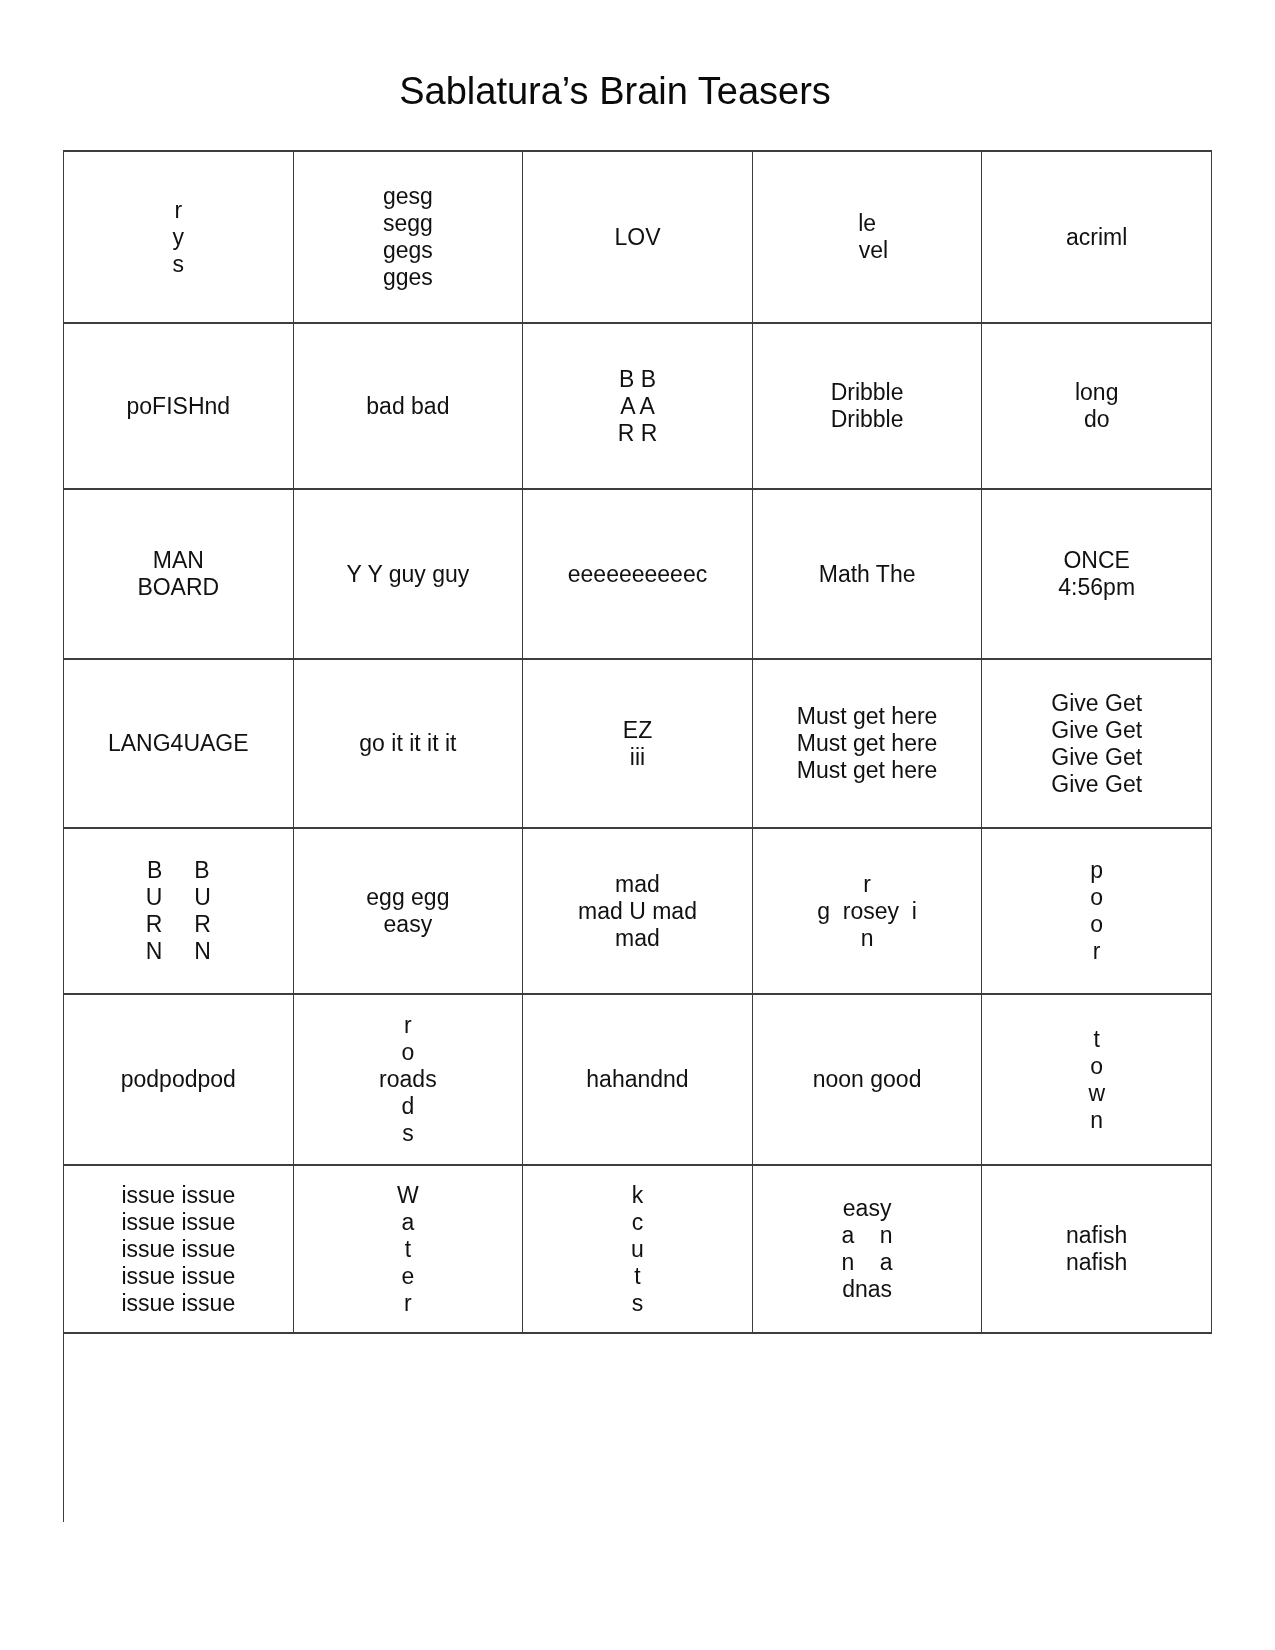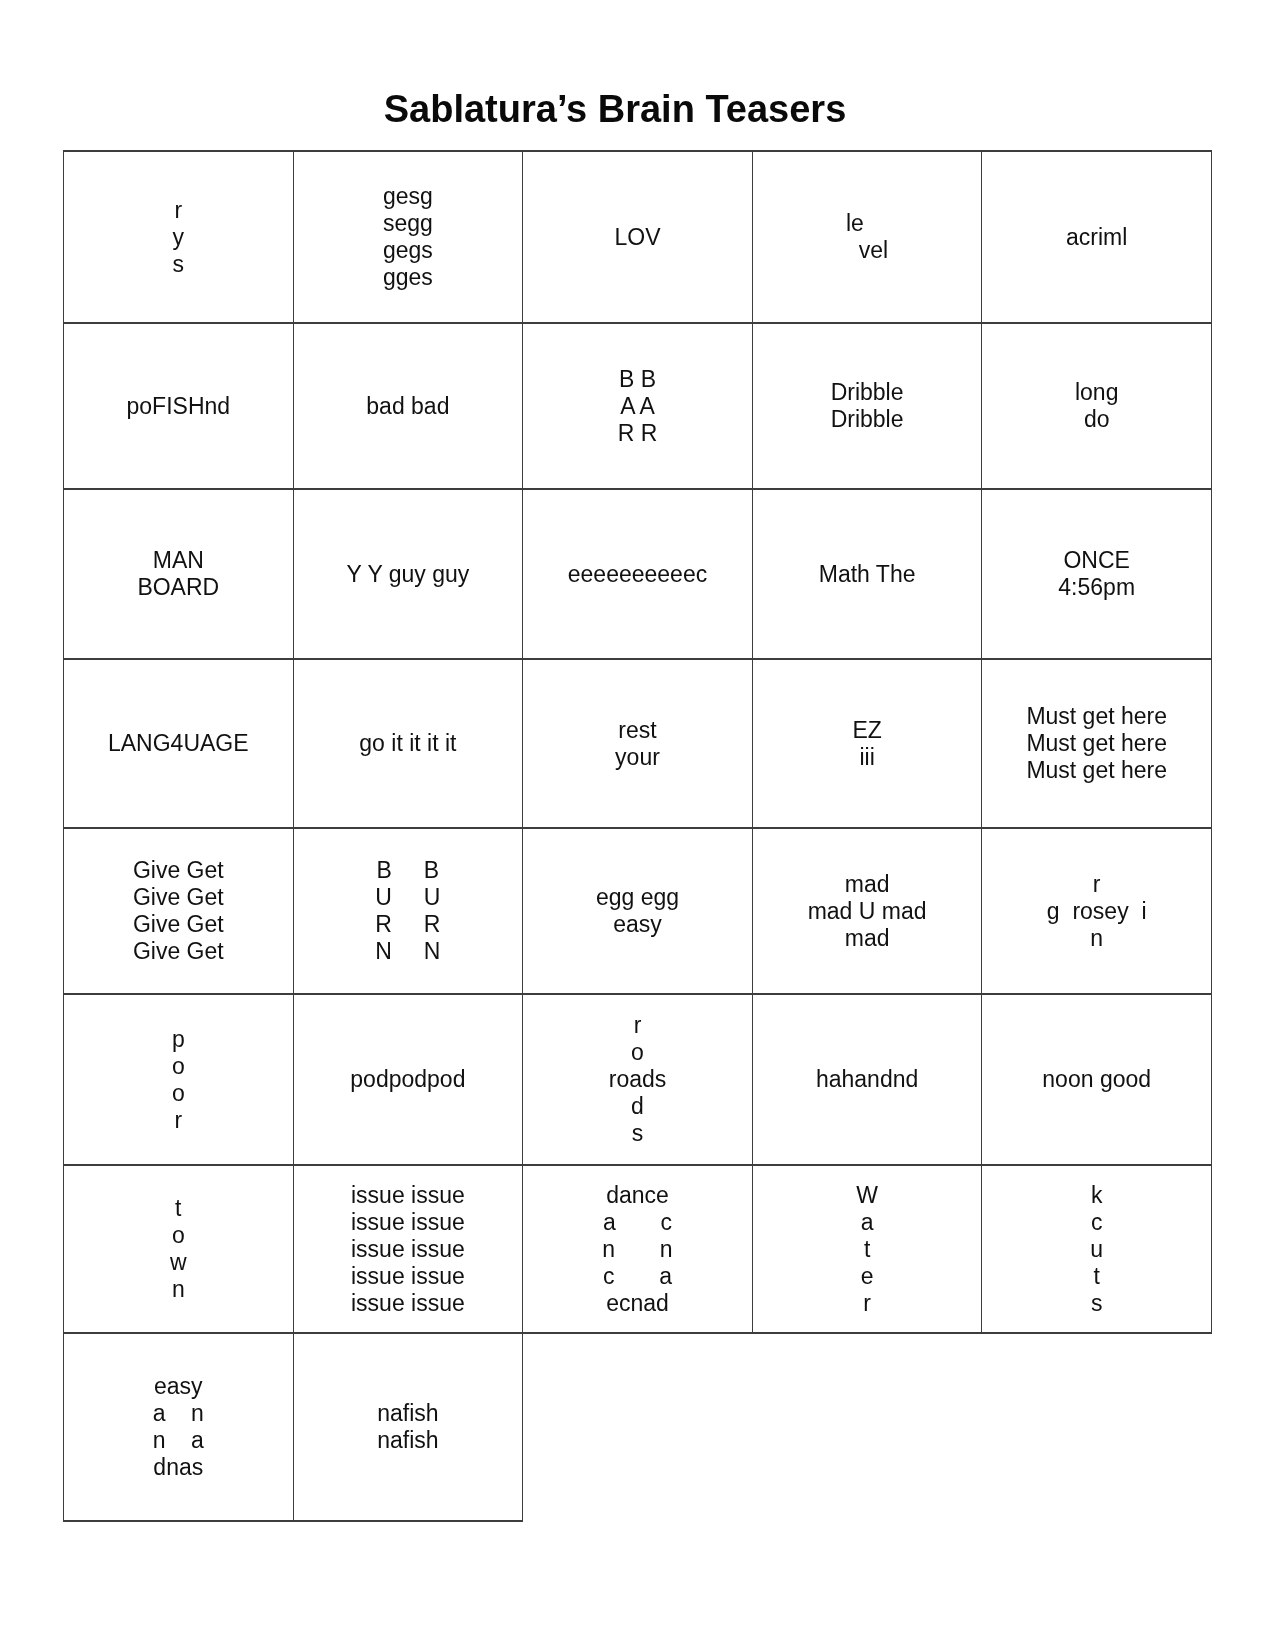--- a/index.html
+++ b/index.html
@@ -11,27 +11,27 @@
   }
   .page {
     position: relative;
     width: 1275px;
     height: 1650px;
     background: #ffffff;
     overflow: hidden;
   }
   .title {
     position: absolute;
-    top: 88px;
+    top: 70px;
     left: 0;
     width: 1230px;
     text-align: center;
     font-size: 38px;
     line-height: 42px;
-    font-weight: bold;
+    font-weight: normal;
     color: #0a0a0a;
   }
   .grid {
     position: absolute;
     left: 63px;
     top: 150px;
     width: 1149px;
     box-sizing: border-box;
     display: grid;
     grid-template-columns: repeat(5, 1fr);
@@ -49,21 +49,21 @@
     overflow: hidden;
   }
   .cell-text {
     white-space: pre;
     text-align: center;
     font-size: 23px;
     line-height: 27px;
     color: #111111;
   }
   .cell-text.left {
-    text-align: left;
+    text-align: center;
   }
 </style>
 </head>
 <body>
 
 <div class="page">
 
   <div class="title">Sablatura’s Brain Teasers</div>
 
   <div class="grid">
@@ -126,24 +126,20 @@
       </div>
     <div class="cell">
         <div class="cell-text">ONCE
 4:56pm</div>
       </div>
     <div class="cell">
         <div class="cell-text">LANG4UAGE</div>
       </div>
     <div class="cell">
         <div class="cell-text">go it it it it</div>
-      </div>
-    <div class="cell">
-        <div class="cell-text">rest
-your</div>
       </div>
 
     <div class="cell">
         <div class="cell-text">EZ
 iii</div>
       </div>
     <div class="cell">
         <div class="cell-text">Must get here
 Must get here
 Must get here</div>
@@ -206,27 +202,20 @@
       </div>
     <div class="cell">
         <div class="cell-text">issue issue
 issue issue
 issue issue
 issue issue
 issue issue</div>
       </div>
 
     <div class="cell">
-        <div class="cell-text">dance
-a       c
-n       n
-c       a
-ecnad</div>
-      </div>
-    <div class="cell">
         <div class="cell-text">W
 a
 t
 e
 r</div>
       </div>
     <div class="cell">
         <div class="cell-text">k
 c
 u

